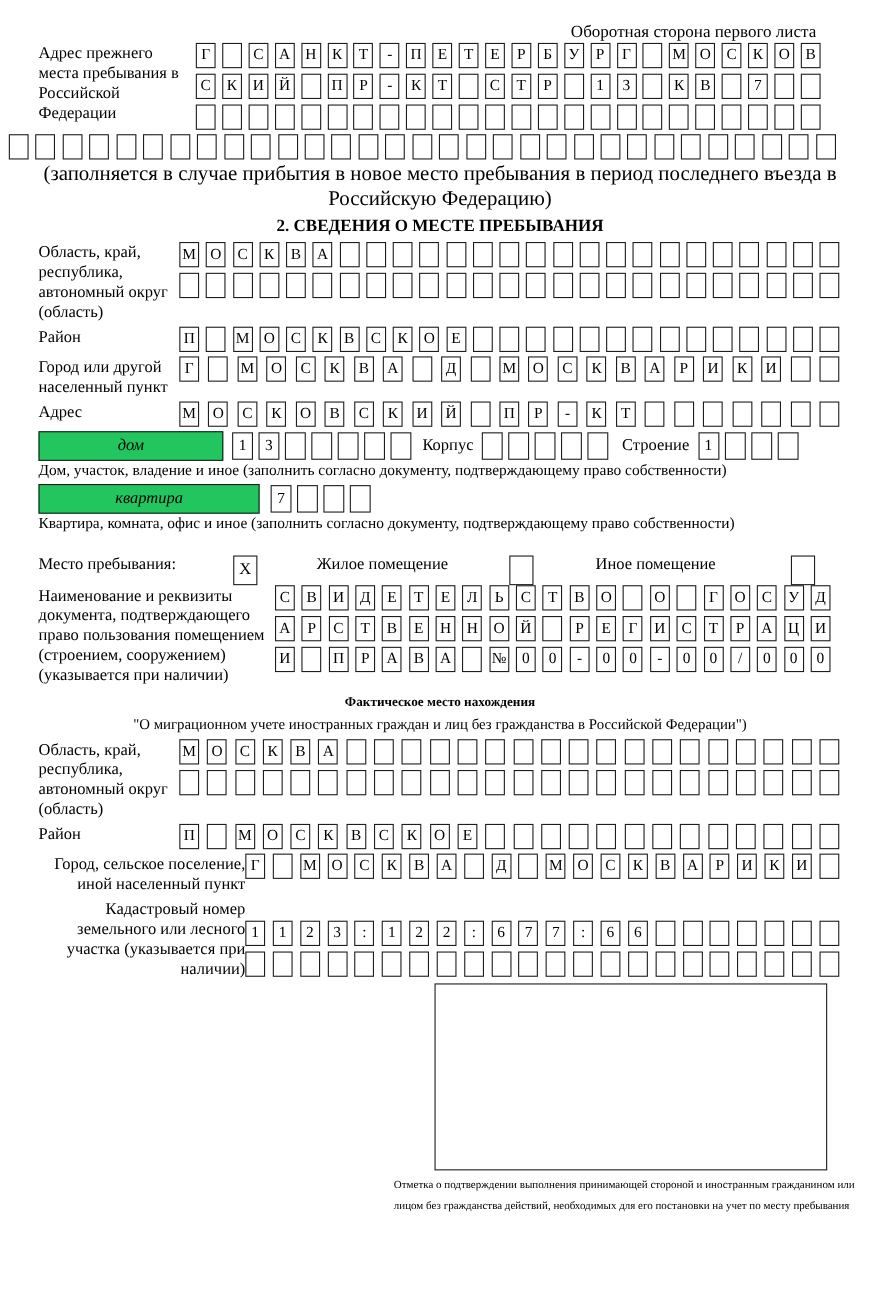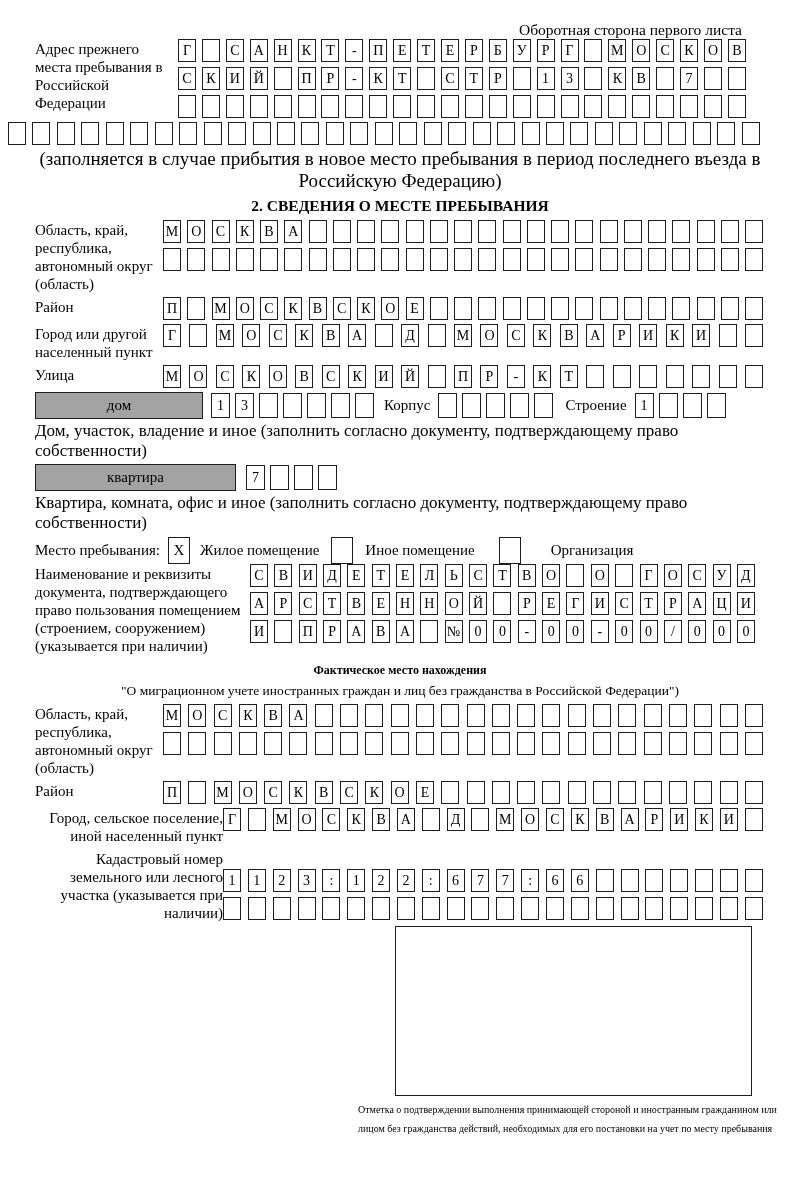--- a/index.html
+++ b/index.html
@@ -37,29 +37,29 @@
   }
   .binline { display:flex; gap:5px; }
   .binline .cbox { width:19px; height:25px; }
 
   .caption { text-align:center; font-size:19px; margin:3px 0 3px; }
   .sec-title { text-align:center; font-weight:bold; font-size:15.5px; margin:5px 0 5px; }
 
   .house-line { display:flex; align-items:center; margin:2px 0 2px; padding-left:27px; }
   .labelbox {
     border:1.7px solid #1d1d1d; height:27px; flex:none;
-    display:flex; align-items:center; justify-content:center; font-size:15px; background:#a3a3a3;
+    display:flex; align-items:center; justify-content:center; font-size:15px; background:#22c55e;font-style:italic;
   }
   .dom-box { width:168px; margin-right:8px; }
   .kv-box  { width:201px; margin-right:10px; }
   .inline-cap { font-size:15px; flex:none; }
   .ml10 { margin-left:10px; } .mr8 { margin-right:8px; } .ml12 { margin-left:12px; }
-  .small-caption { font-size:17px; padding-left:27px; margin:2px 0 3px; }
-
-  .stay-line { display:flex; align-items:center; padding-left:27px; margin-top:4px; }
+  .small-caption { font-size:14px; padding-left:27px; margin:2px 0 3px; }
+
+  .stay-line { display:flex; align-items:flex-start; padding-left:27px; margin-top:20px;gap:44px; }
   .checkbox {
     width:22px; height:27px; border:1.7px solid #1d1d1d; flex:none;
     display:flex; align-items:center; justify-content:center; font-size:15px; background:#fff;
   }
   .stay-note { font-size:13.5px; padding-left:237px; margin:3px 0 4px; }
 
   .fact-title { text-align:center; font-weight:bold; font-size:12px; margin:8px 0 4px; }
   .fact-cap { text-align:center; font-size:13.5px; line-height:17px; }
   .fact-cap-wrap { margin-bottom:5px; }
 
@@ -307,21 +307,21 @@
         <span class="cbox">Р</span>
         <span class="cbox">И</span>
         <span class="cbox">К</span>
         <span class="cbox">И</span>
         <span class="cbox"></span>
         <span class="cbox"></span>
       </div>
   </div>
 
   <div class="field">
-    <div class="flabel lw155">Улица</div>
+    <div class="flabel lw155">Адрес</div>
     <div class="boxes w600">
         <span class="cbox">М</span>
         <span class="cbox">О</span>
         <span class="cbox">С</span>
         <span class="cbox">К</span>
         <span class="cbox">О</span>
         <span class="cbox">В</span>
         <span class="cbox">С</span>
         <span class="cbox">К</span>
         <span class="cbox">И</span>

